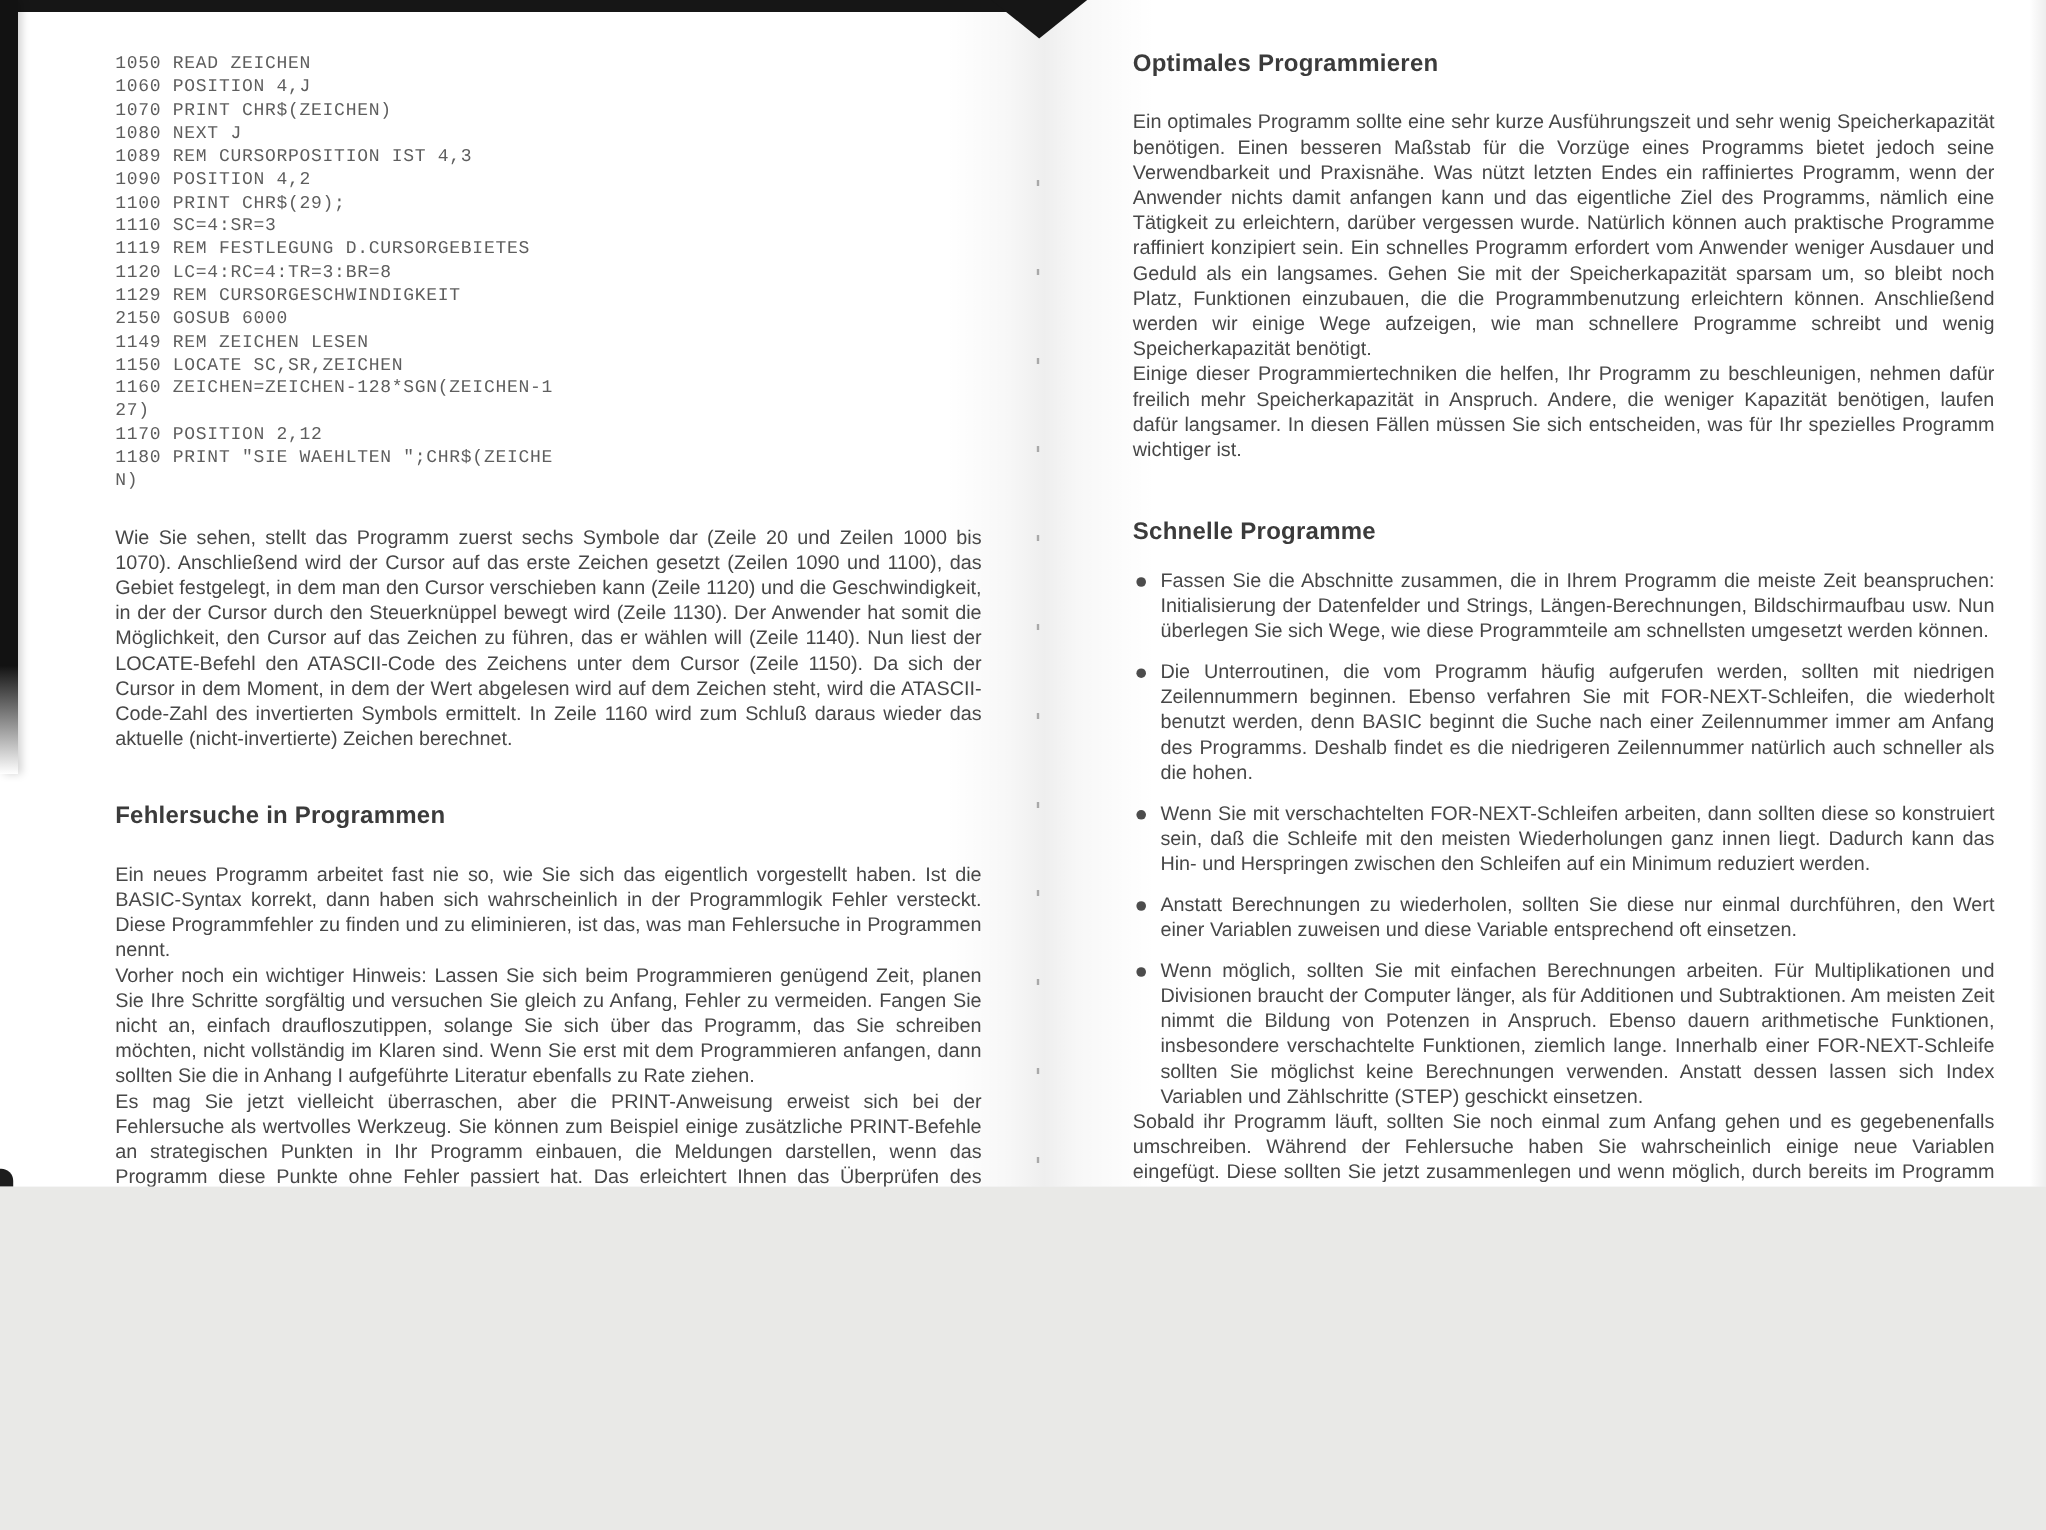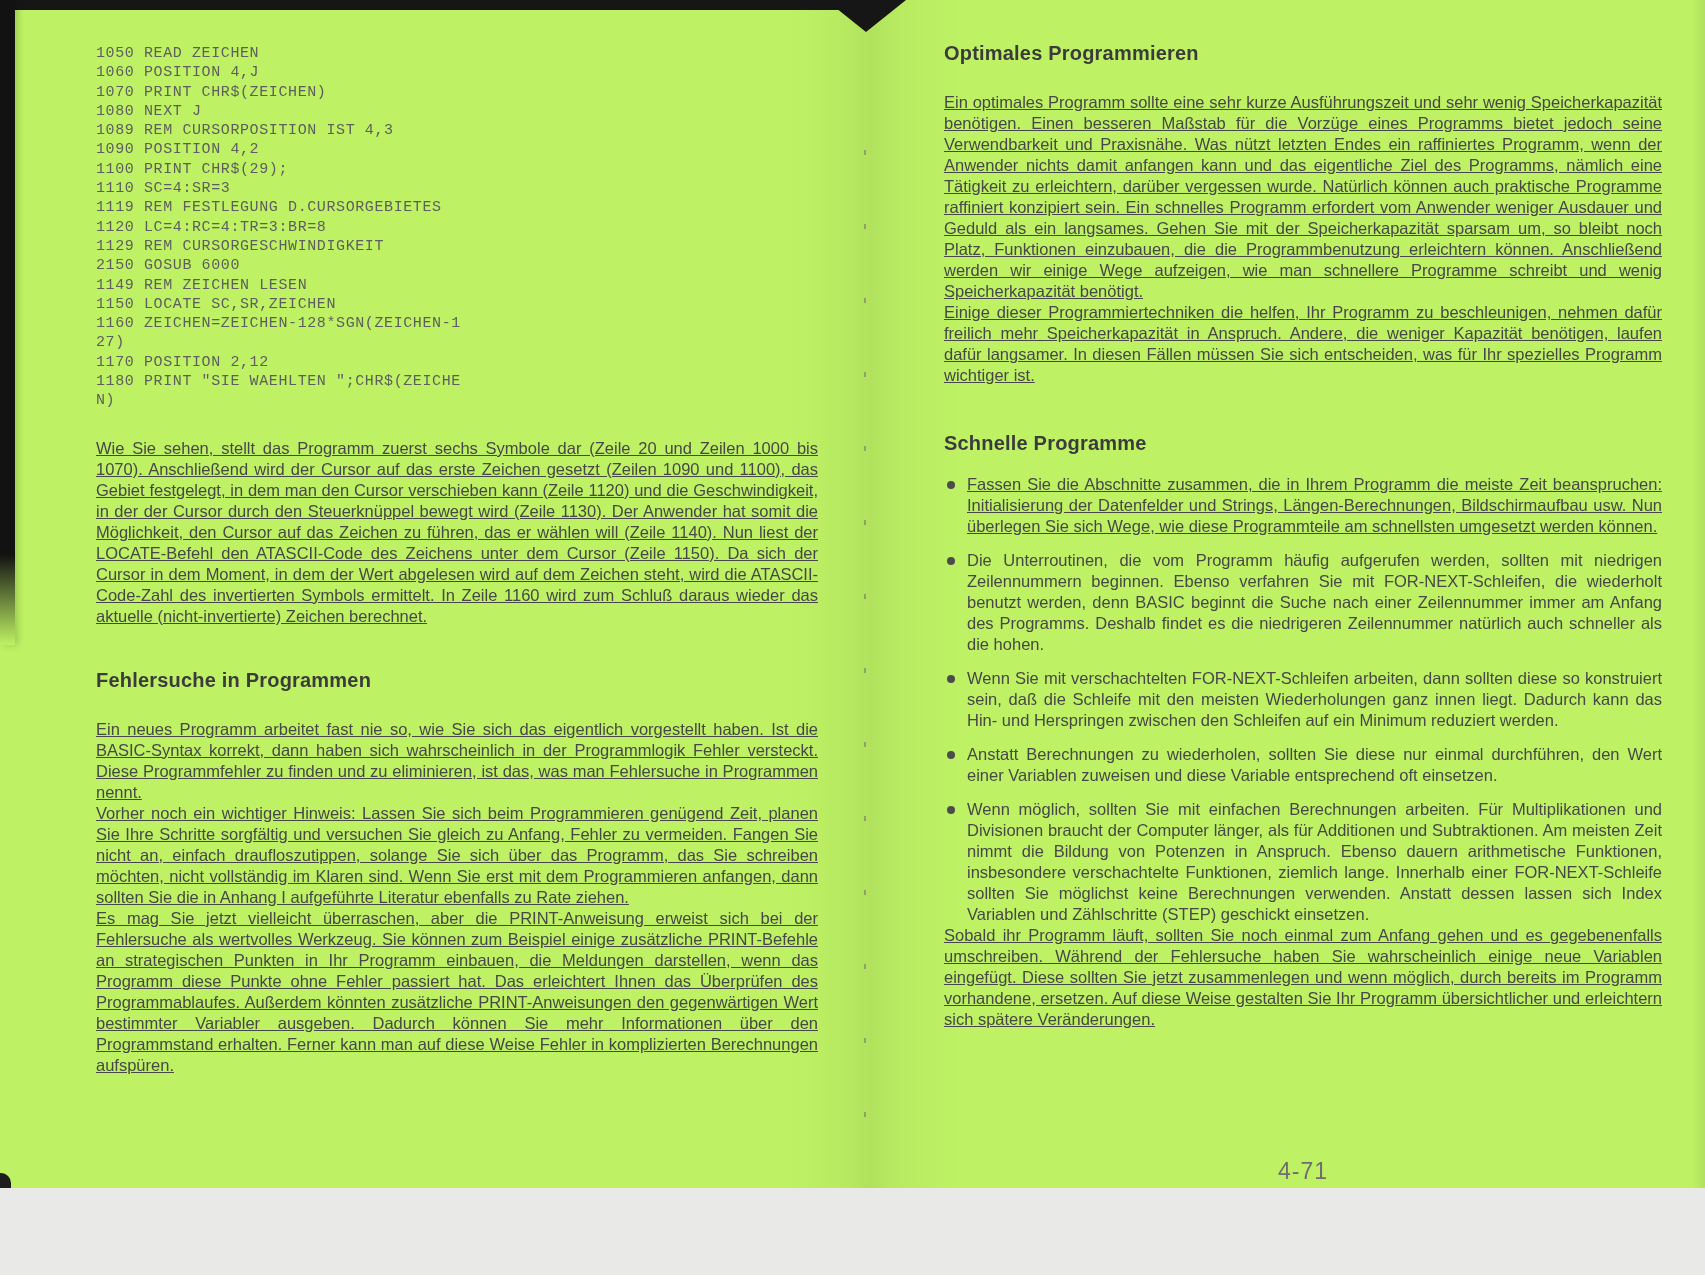--- a/index.html
+++ b/index.html
@@ -1,18 +1,18 @@
 <!DOCTYPE html>
 <html><head>
 <meta charset="utf-8">
 <style>
   html,body{margin:0;padding:0;background:#e9e9e7;}
   #scan{
-    position:relative;width:1705px;height:1188px;overflow:hidden;
-    background:#bef264;
+    position:relative;width:1705px;height:989px;overflow:hidden;
+    background:#ffffff;
     font-family:"Liberation Sans",sans-serif;
   }
   
   .edge-top{position:absolute;left:0;top:0;width:850px;height:10px;background:#161616;}
   .edge-wedge{position:absolute;left:826px;top:0;width:0;height:0;
     border-left:40px solid transparent;border-right:40px solid transparent;border-top:32px solid #161616;}
   .edge-left{position:absolute;left:0;top:0;width:15px;height:645px;
     background:linear-gradient(180deg,#121212 0%,#121212 86%,rgba(18,18,18,0) 100%);
     box-shadow:3px 0 7px rgba(0,0,0,0.18);}
   .corner-bl{position:absolute;left:0;bottom:0;width:11px;height:15px;background:#1d1d1d;border-radius:0 10px 0 0;}
@@ -29,24 +29,24 @@
   .codewrap{margin:0 0 27px 0;}
   .codewrap > div{
     font-family:"Liberation Mono","DejaVu Sans Mono",monospace;
     font-size:15px;line-height:19.3px;color:#5e5e5e;letter-spacing:0.6px;
     white-space:pre;text-align:left;
   }
   .h{font-weight:bold;font-size:20px;color:#3b3b3b;text-align:left;letter-spacing:0.2px;line-height:26px;}
   #left-col .h{margin:40px 0 26px 0;}
   .h1{margin:0 0 26px 0;}
   .h2{margin:44px 0 18px 0;}
-  .paras > div{margin:0;text-decoration:underline;}
+  .paras > div{margin:0;}
   .bullets{margin:0;padding:0;}
   .bullets > div{position:relative;padding-left:23px;margin-top:13px;}
-  .bullets > div:first-child{margin-top:4px;text-decoration:underline;}
+  .bullets > div:first-child{margin-top:4px;}
   .bullets > div::before{content:"";position:absolute;left:3px;top:7px;width:8px;height:8px;border-radius:50%;background:#4c4c4c;}
   .pagenum{position:absolute;width:722px;text-align:center;color:#6e6e6e;font-size:23px;letter-spacing:1px;}
   #pagenum-left{left:96px;top:1192px;}
   #pagenum-right{left:944px;top:1158px;width:718px;}
 </style>
 </head>
 <body>
 
 <div id="scan">
 

